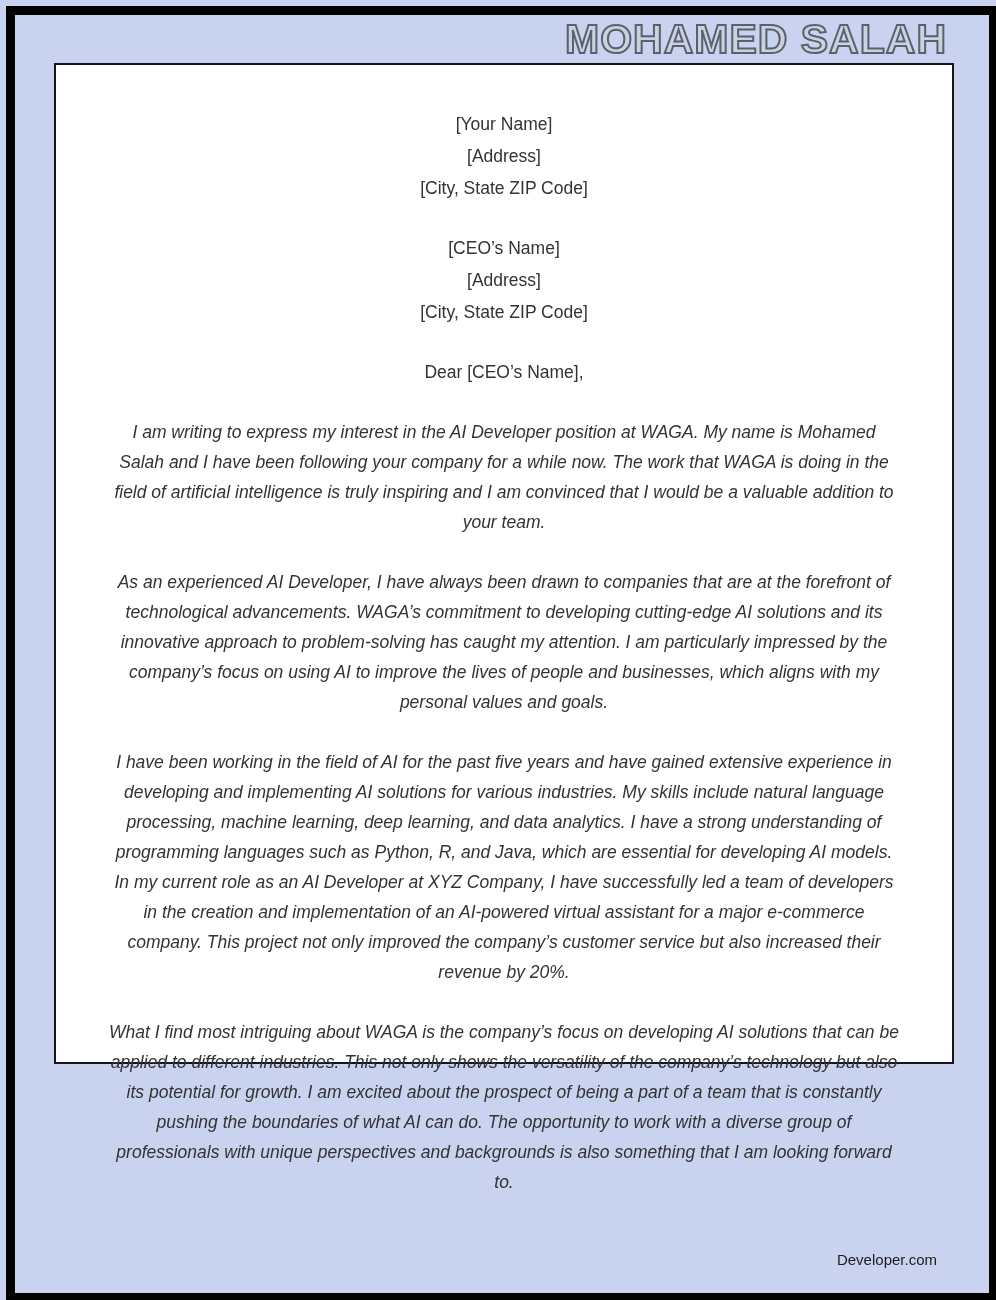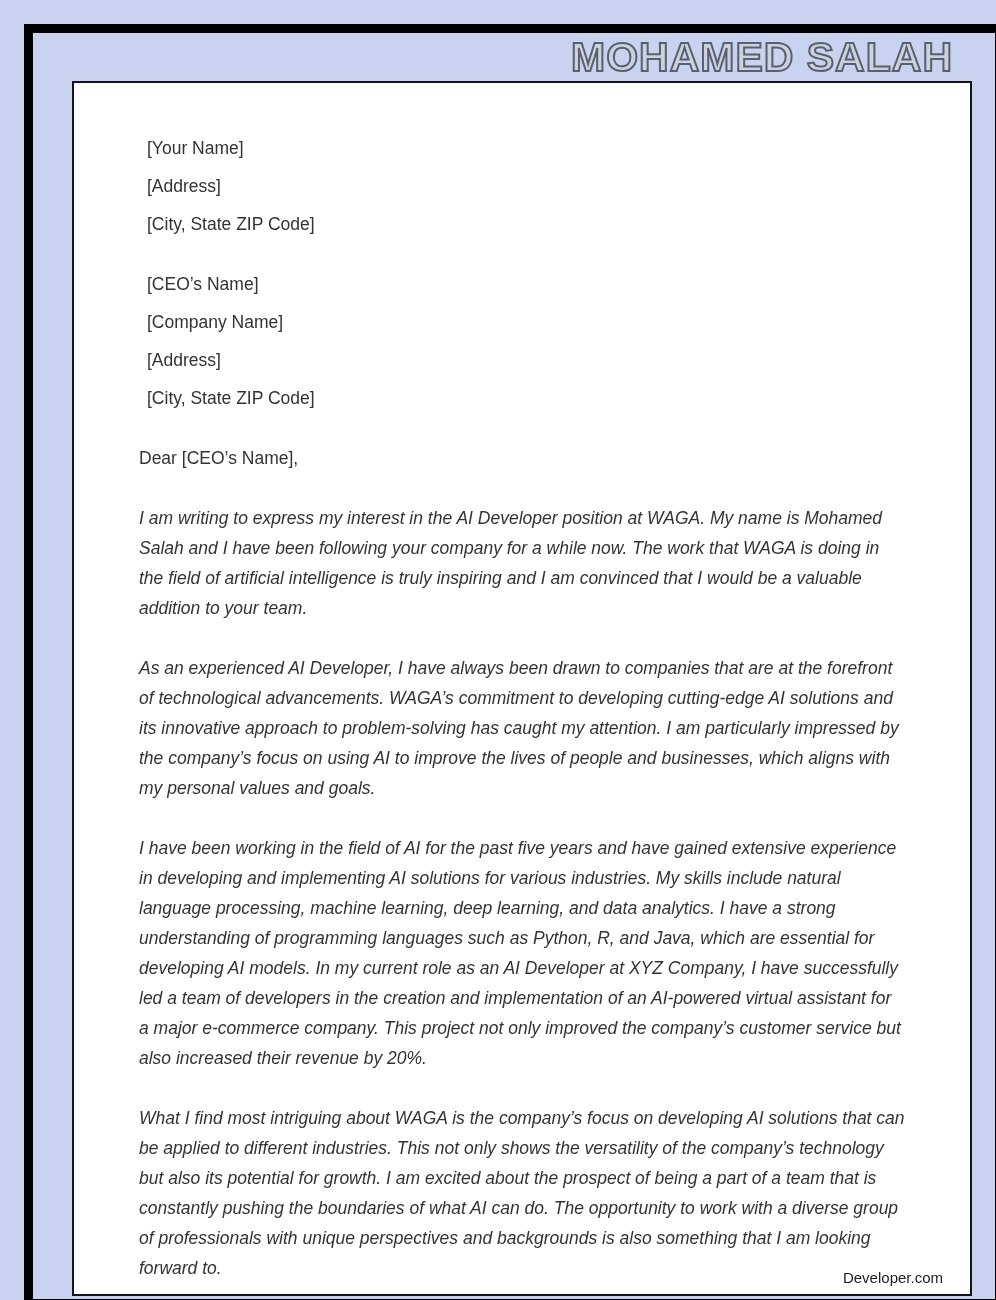--- a/index.html
+++ b/index.html
@@ -1,15 +1,15 @@
 <!DOCTYPE html>
 <html><head>
 <meta charset="utf-8">
 <style>
-  * { margin: 8px; padding: 0; box-sizing: border-box; }
+  * { margin: 2px; padding: 0; box-sizing: border-box; }
   html, body { width: 996px; height: 1300px; }
   body {
     position: relative;
     background: #c9d3ef;
     font-family: "Liberation Sans", sans-serif;
     overflow: hidden;
   }
   .frame-border {
     position: absolute;
     inset: 0;
@@ -27,25 +27,26 @@
     letter-spacing: 1px;
     color: #ccd2dd;
     -webkit-text-stroke: 2px #596070;
     white-space: nowrap;
   }
   .letter-page {
     position: absolute;
     left: 48px;
     top: 57px;
     width: 900px;
-    height: 1215px;
+    height: 1001px;
     background: #ffffff;
     border: 2px solid #14141f;
     padding: 42px 49px;
     z-index: 1;
+    text-align: center;
   }
   .letter-body {
     font-size: 17.5px;
     line-height: 30px;
     color: #333333;
   }
   .block { margin-bottom: 30px; }
   .block .line { min-height: 30px; }
   .para { margin-bottom: 30px; font-style: italic; }
   .salutation { margin-bottom: 30px; }
@@ -70,21 +71,20 @@
   <div class="letter-body">
 
     <div class="block">
       <div class="line">[Your Name]</div>
       <div class="line">[Address]</div>
       <div class="line">[City, State ZIP Code]</div>
     </div>
 
     <div class="block">
       <div class="line">[CEO’s Name]</div>
-      <div class="line">[Company Name]</div>
       <div class="line">[Address]</div>
       <div class="line">[City, State ZIP Code]</div>
     </div>
 
     <div class="salutation">Dear [CEO’s Name],</div>
 
     <p class="para">I am writing to express my interest in the AI Developer position at WAGA. My name is Mohamed Salah and I have been following your company for a while now. The work that WAGA is doing in the field of artificial intelligence is truly inspiring and I am convinced that I would be a valuable addition to your team.</p>
     <p class="para">As an experienced AI Developer, I have always been drawn to companies that are at the forefront of technological advancements. WAGA’s commitment to developing cutting-edge AI solutions and its innovative approach to problem-solving has caught my attention. I am particularly impressed by the company’s focus on using AI to improve the lives of people and businesses, which aligns with my personal values and goals.</p>
     <p class="para">I have been working in the field of AI for the past five years and have gained extensive experience in developing and implementing AI solutions for various industries. My skills include natural language processing, machine learning, deep learning, and data analytics. I have a strong understanding of programming languages such as Python, R, and Java, which are essential for developing AI models. In my current role as an AI Developer at XYZ Company, I have successfully led a team of developers in the creation and implementation of an AI-powered virtual assistant for a major e-commerce company. This project not only improved the company’s customer service but also increased their revenue by 20%.</p>
     <p class="para">What I find most intriguing about WAGA is the company’s focus on developing AI solutions that can be applied to different industries. This not only shows the versatility of the company’s technology but also its potential for growth. I am excited about the prospect of being a part of a team that is constantly pushing the boundaries of what AI can do. The opportunity to work with a diverse group of professionals with unique perspectives and backgrounds is also something that I am looking forward to.</p>

